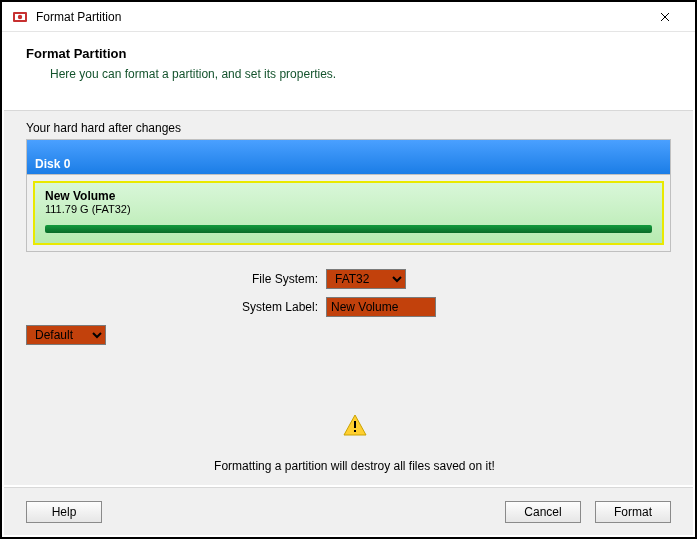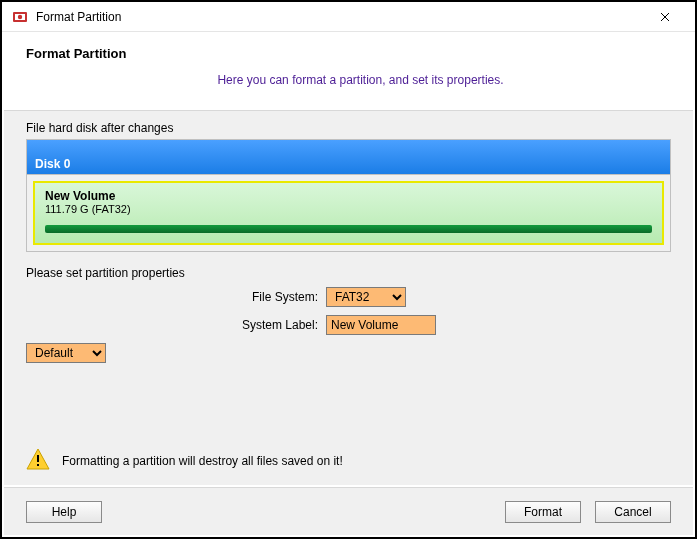--- a/index.html
+++ b/index.html
@@ -31,21 +31,21 @@
     margin-left: auto;
     width: 40px; height: 28px;
     display: flex; align-items: center; justify-content: center;
     color: #000;
     cursor: pointer;
   }
   .header {
     padding: 14px 24px 10px 24px;
   }
   .header h1 { margin: 0 0 4px 0; font-size: 13px; font-weight: bold; }
-  .header p  { margin: 12px 0 0 24px; font-size: 12px; color: #4c1d95; text-align: center; }
+  .header p  { margin: 6px 0 0 24px; font-size: 12px; color: #14532d; }
   .main {
     background: #f0f0f0;
     border-top: 1px solid #d8d8d8;
     padding: 10px 22px 0 22px;
     position: absolute;
     top: 108px; left: 2px; right: 2px; bottom: 52px;
   }
   .sect-label { margin: 0 0 4px 0; }
   .disk-header {
     background: linear-gradient(#4aa0ff, #1b7de6);
@@ -86,31 +86,31 @@
     height: 26px;
     margin-bottom: 2px;
   }
   .row label {
     width: 300px;
     text-align: right;
     padding-right: 8px;
   }
   .row select, .row input[type=text] {
     border: 1px solid #7a7a7a;
-    background: #fdba74;
+    background: #c2410c;
     font: inherit;
     height: 20px;
     padding: 1px 4px;
   }
   .row select { width: 80px; }
   .row input[type=text] { width: 110px; }
   .warning {
     position: absolute;
     bottom: 12px; left: 22px; right: 10px;
-    display: flex; align-items: center; gap: 12px;
+    display: flex; align-items: center; gap: 20px; flex-direction: column;
   }
   .footer {
     position: absolute;
     left: 2px; right: 2px; bottom: 2px;
     height: 48px;
     background: #f0f0f0;
     border-top: 1px solid #d8d8d8;
     display: flex;
     align-items: center;
     padding: 0 22px;
@@ -145,35 +145,34 @@
       </svg>
   </div>
 </div>
 
 <div class="header">
   <h1>Format Partition</h1>
   <p>Here you can format a partition, and set its properties.</p>
 </div>
 
 <div class="main">
-  <p class="sect-label">File hard disk after changes</p>
+  <p class="sect-label">Your hard hard after changes</p>
 
   <div class="disk-header">
     <span>Disk 0</span>
   </div>
   <div class="disk-body">
     <div class="volume">
       <div class="vname">New Volume</div>
       <div class="vinfo">111.79 G  (FAT32)</div>
       <div class="vbar"></div>
     </div>
   </div>
 
   <div class="props">
-    <p class="sect-label">Please set partition properties</p>
 
     <div class="fields">
       <div class="row">
         <label>File System:</label>
         <select>
           <option>FAT32</option>
         </select>
       </div>
       <div class="row">
         <label>System Label:</label>
@@ -196,16 +195,16 @@
       </svg>
     </span>
     <span>Formatting a partition will destroy all files saved on it!</span>
   </div>
 </div>
 
 <div class="footer">
   <button class="btn">Help</button>
   <div class="spacer"></div>
   <div class="btns-right">
+    <button class="btn">Cancel</button>
     <button class="btn">Format</button>
-    <button class="btn">Cancel</button>
   </div>
 </div>
 
 </body></html>

